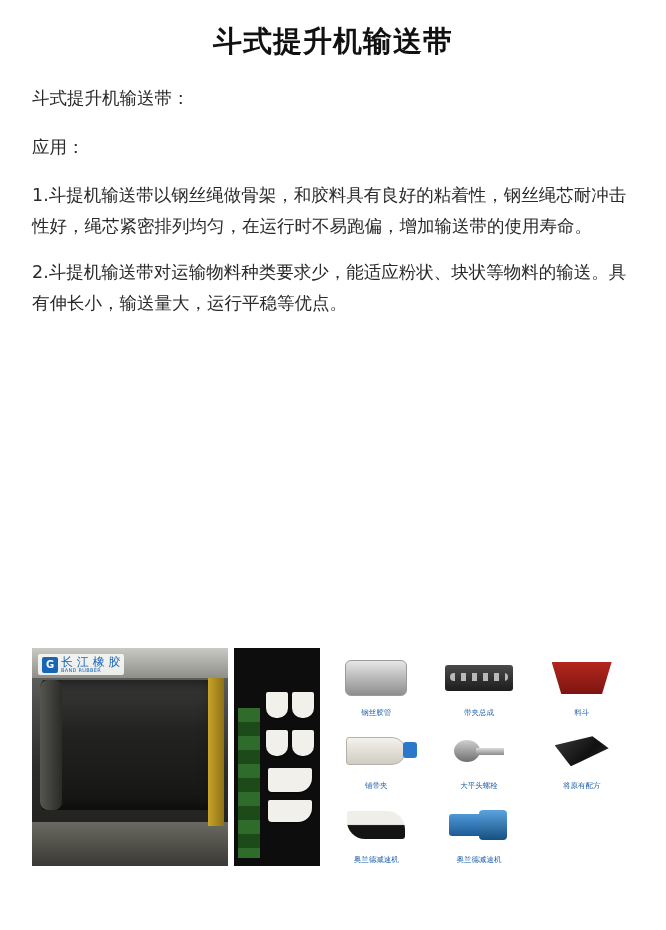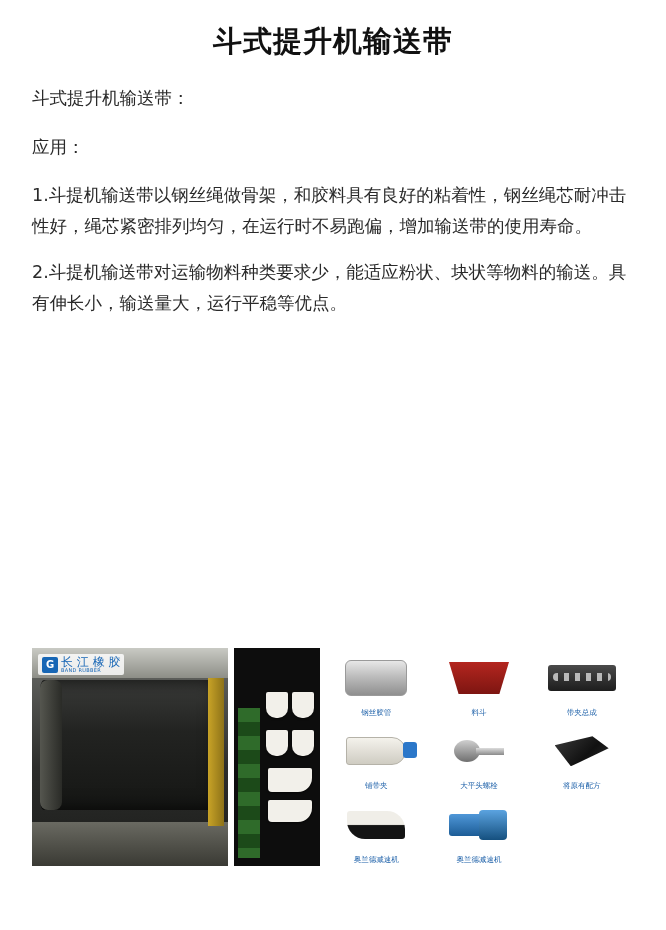--- a/index.html
+++ b/index.html
@@ -323,30 +323,30 @@
 
       <div class="part">
         <div class="part-img">
             <div class="shape-roll"></div>
           </div>
         <div class="part-cap">钢丝胶管</div>
       </div>
 
       <div class="part">
         <div class="part-img">
+            <div class="shape-clampbar"></div>
+          </div>
+        <div class="part-cap">带夹总成</div>
+      </div>
+
+      <div class="part">
+        <div class="part-img">
             <div class="shape-hopper"></div>
           </div>
         <div class="part-cap">料斗</div>
-      </div>
-
-      <div class="part">
-        <div class="part-img">
-            <div class="shape-clampbar"></div>
-          </div>
-        <div class="part-cap">带夹总成</div>
       </div>
 
       <div class="part">
         <div class="part-img">
             <div class="shape-cleat"></div>
           </div>
         <div class="part-cap">铺带夹</div>
       </div>
 
       <div class="part">

